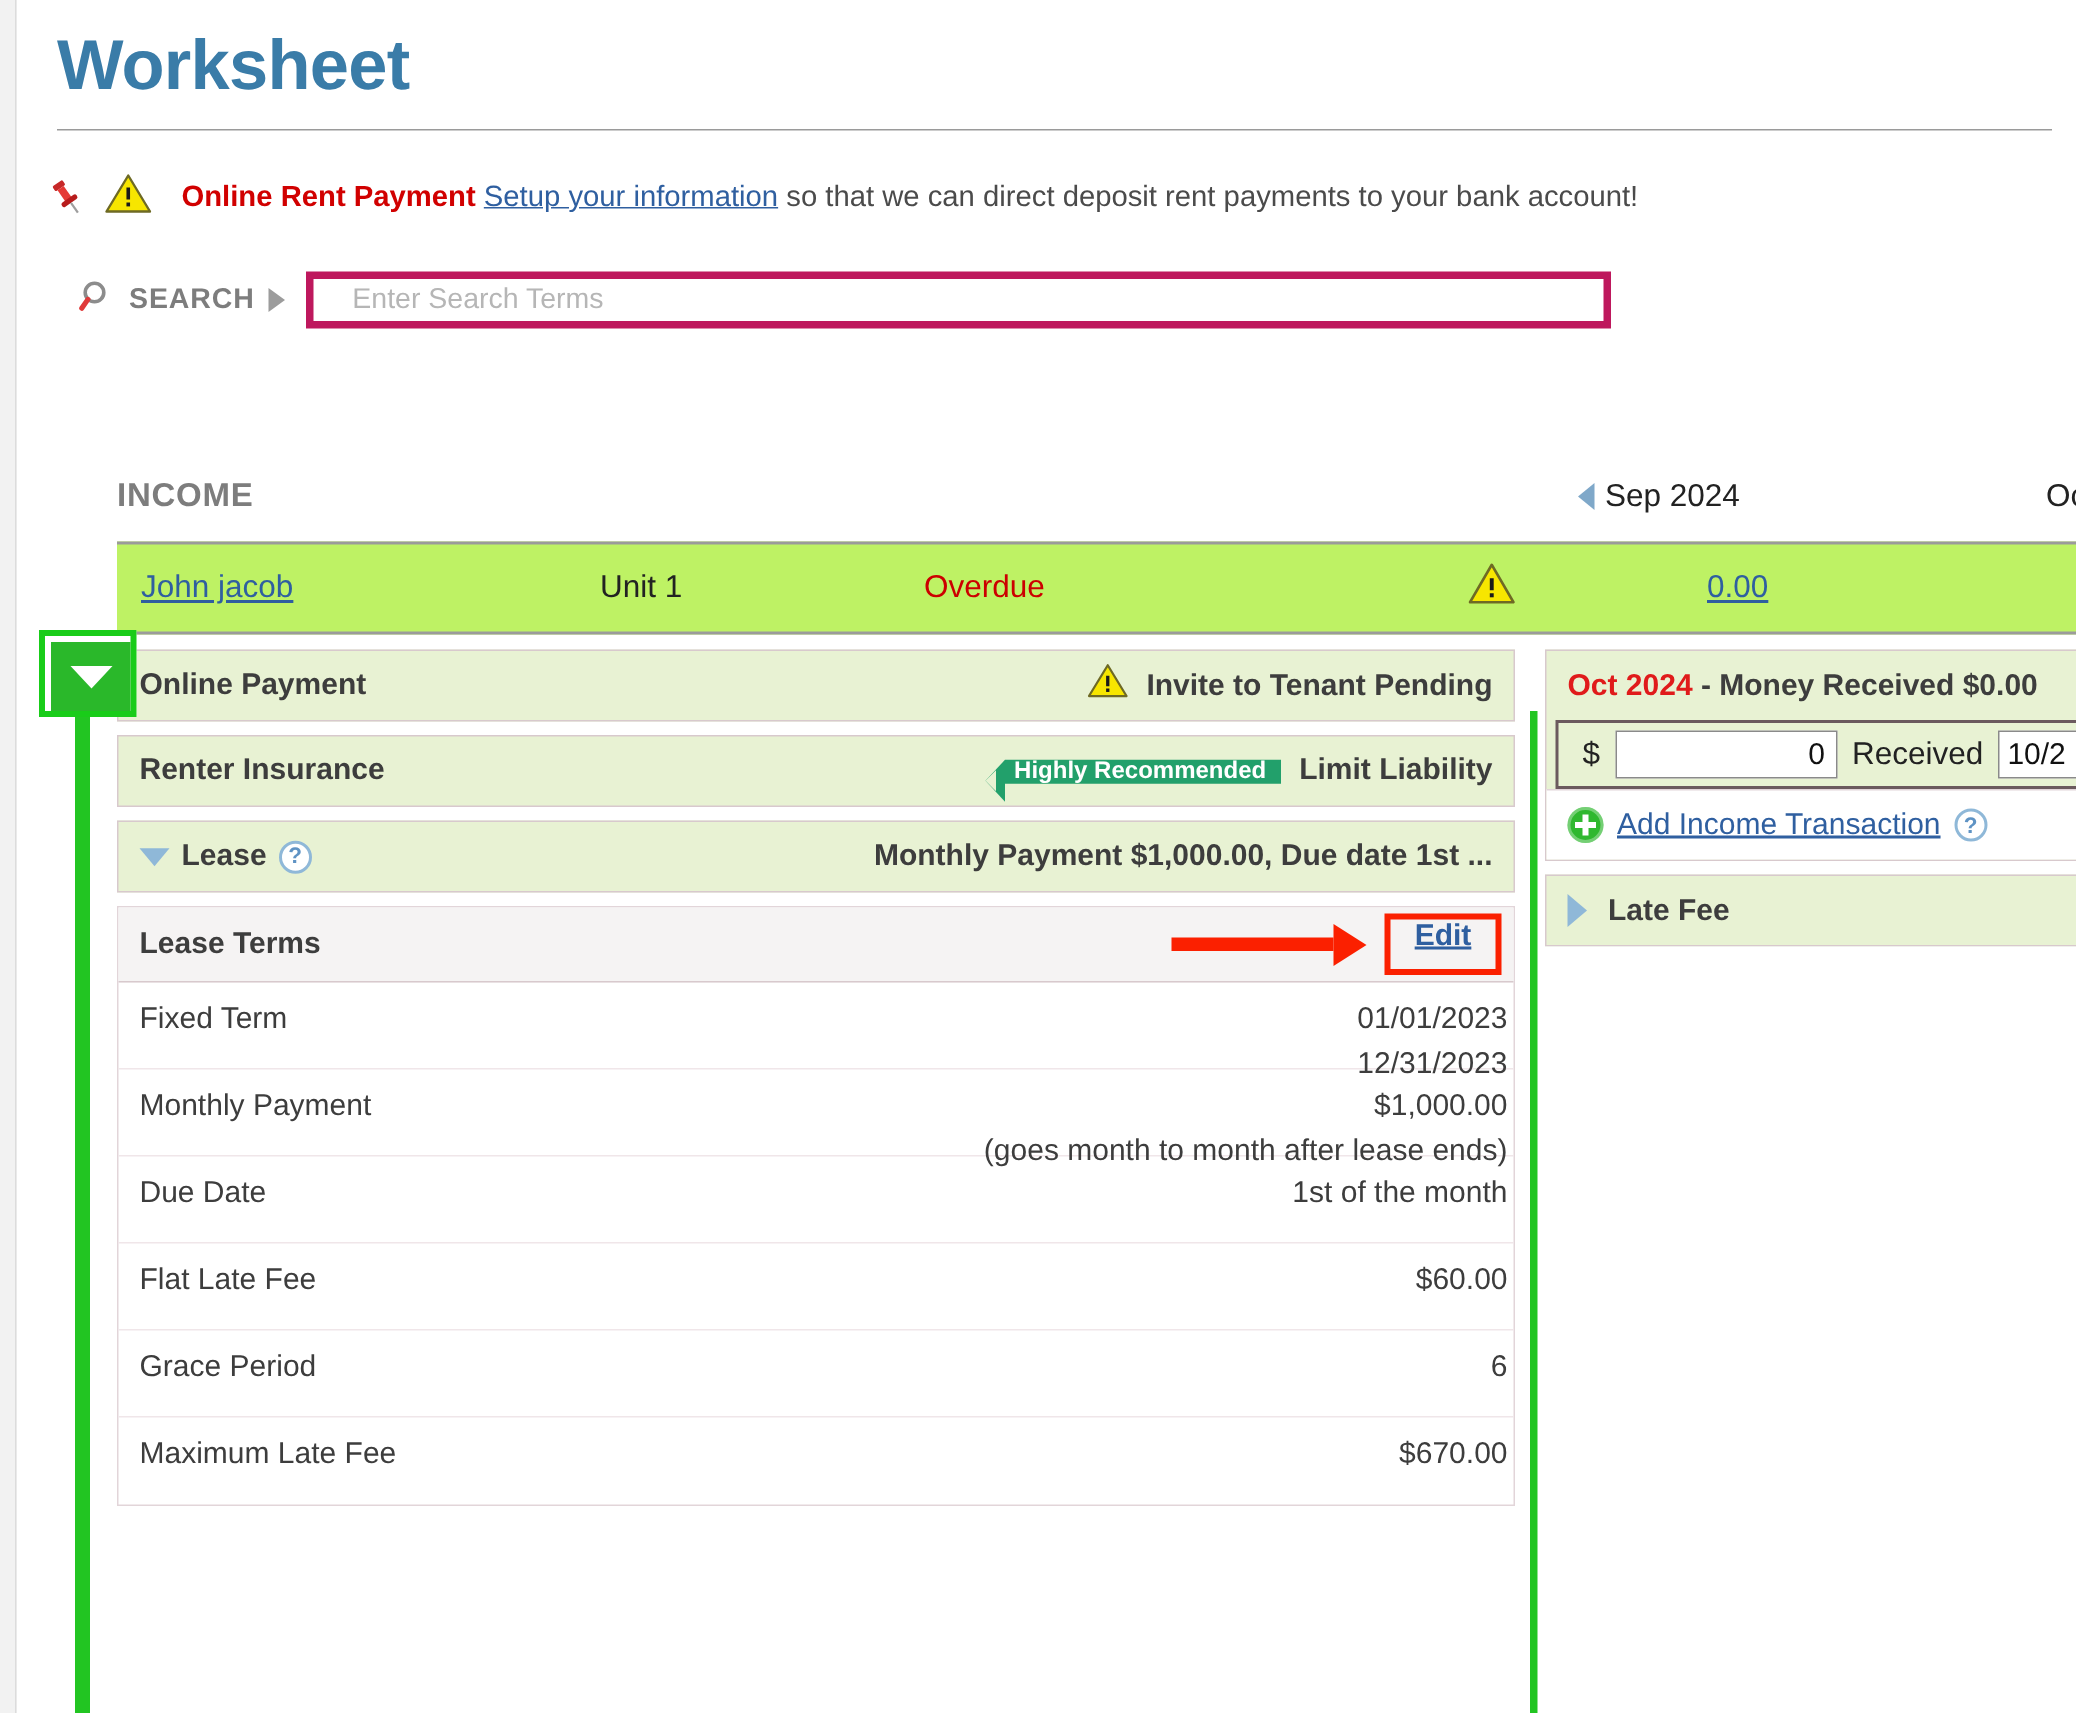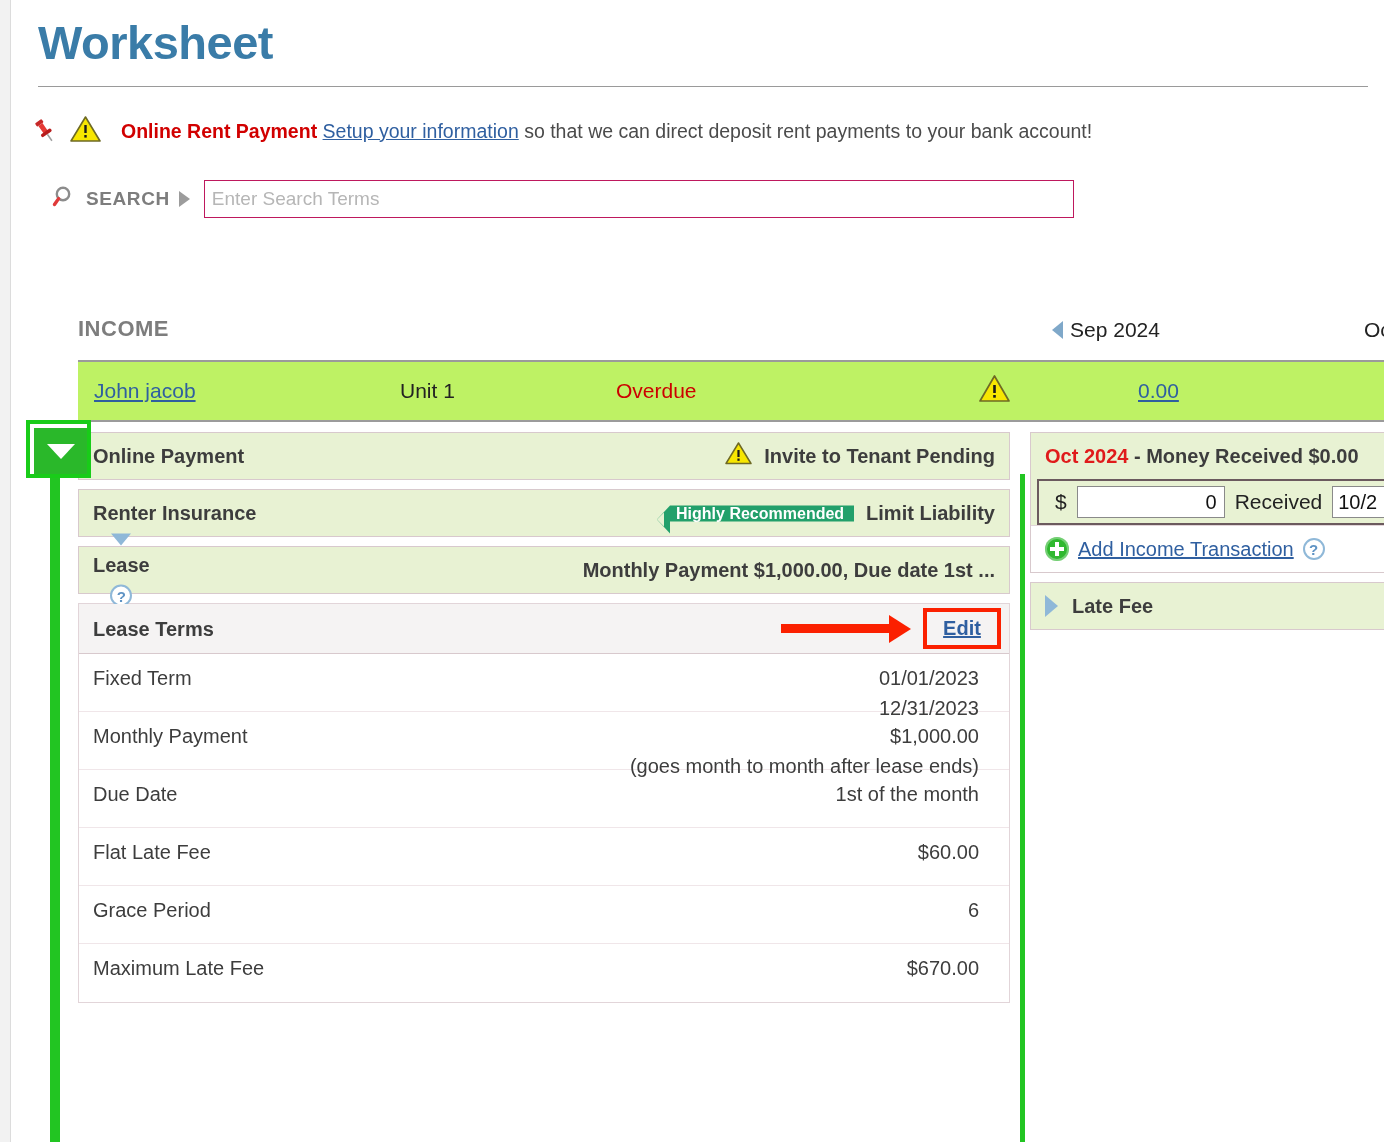--- a/index.html
+++ b/index.html
@@ -81,25 +81,25 @@
   }
   .search-caret {
     margin: 0 14px 0 9px;
     width: 0; height: 0;
     border-left: 11px solid #9c9c9c;
     border-top: 8px solid transparent;
     border-bottom: 8px solid transparent;
   }
   .search-input {
     width: 870px; height: 38px;
-    border: 1px solid #be185d;
+    border: 5px solid #be185d;
     background: #fff;
     font-size: 19px;
     color: #333;
-    padding: 0 7px;
+    padding: 0 26px;
     font-family: "Liberation Sans", sans-serif;
     border-radius: 0;
   }
   .search-input::placeholder { color: #b6b6b6; }
 
   
   .section-head {
     position: relative;
     height: 44px;
     margin-top: 98px;
@@ -202,21 +202,21 @@
     transform: translateY(-50%);
     font-size: 20px; font-weight: bold; color: #3d3d3d;
   }
   .gbox-right {
     position: absolute; right: 14px; top: 50%;
     transform: translateY(-50%);
     font-size: 20px; font-weight: bold; color: #3d3d3d;
     display: flex; align-items: center; gap: 12px;
   }
   .lease-head { display: flex; align-items: center; gap: 8px;
-    position: absolute; left: 14px; top: 50%; transform: translateY(-50%); flex-direction: column; }
+    position: absolute; left: 14px; top: 50%; transform: translateY(-50%); }
   .tri-down {
     width: 0; height: 0;
     border-left: 10px solid transparent;
     border-right: 10px solid transparent;
     border-top: 12px solid #8fb8d8;
   }
   .help-icon {
     width: 22px; height: 22px; border-radius: 50%;
     border: 2px solid #8fb8d8; color: #5f93c4;
     font-size: 15px; font-weight: bold;
@@ -257,21 +257,21 @@
     height: 50px; position: relative;
   }
   .terms-head-label {
     position: absolute; left: 14px; top: 50%; transform: translateY(-50%);
     font-size: 20px; font-weight: bold; color: #3d3d3d;
   }
   .edit-annot {
     position: absolute; right: 8px; top: 4px;
     width: 78px; height: 41px;
     border: 4px solid #fb2000;
-    display: flex; align-items: center; justify-content: center;
+    display: flex; justify-content: center;
   }
   .edit-link {
     color: #2f5fa0; font-size: 20px;
     text-decoration: underline; font-weight: bold;
   }
   .red-arrow {
     position: absolute; right: 98px; top: 50%;
     transform: translateY(-50%);
     display: flex; align-items: center;
   }
@@ -287,21 +287,21 @@
     border-bottom: 1px solid #f0e6e9;
     padding: 13px 14px;
     min-height: 58px;
   }
   .term-row:last-child { border-bottom: none; }
   .term-label {
     font-size: 20px; color: #3d3d3d;
     display: inline-block;
   }
   .term-value {
-    position: absolute; right: 30px; top: 13px;
+    position: absolute; right: 4px; top: 13px;
     font-size: 20px; color: #3d3d3d; text-align: right;
   }
   .term-value .sub { display: block; margin-top: 7px; }
 
   
   .rp-box {
     border: 1px solid #d8c9cd;
     background: #e8f2d3;
     margin-bottom: 9px;
     width: 380px;

